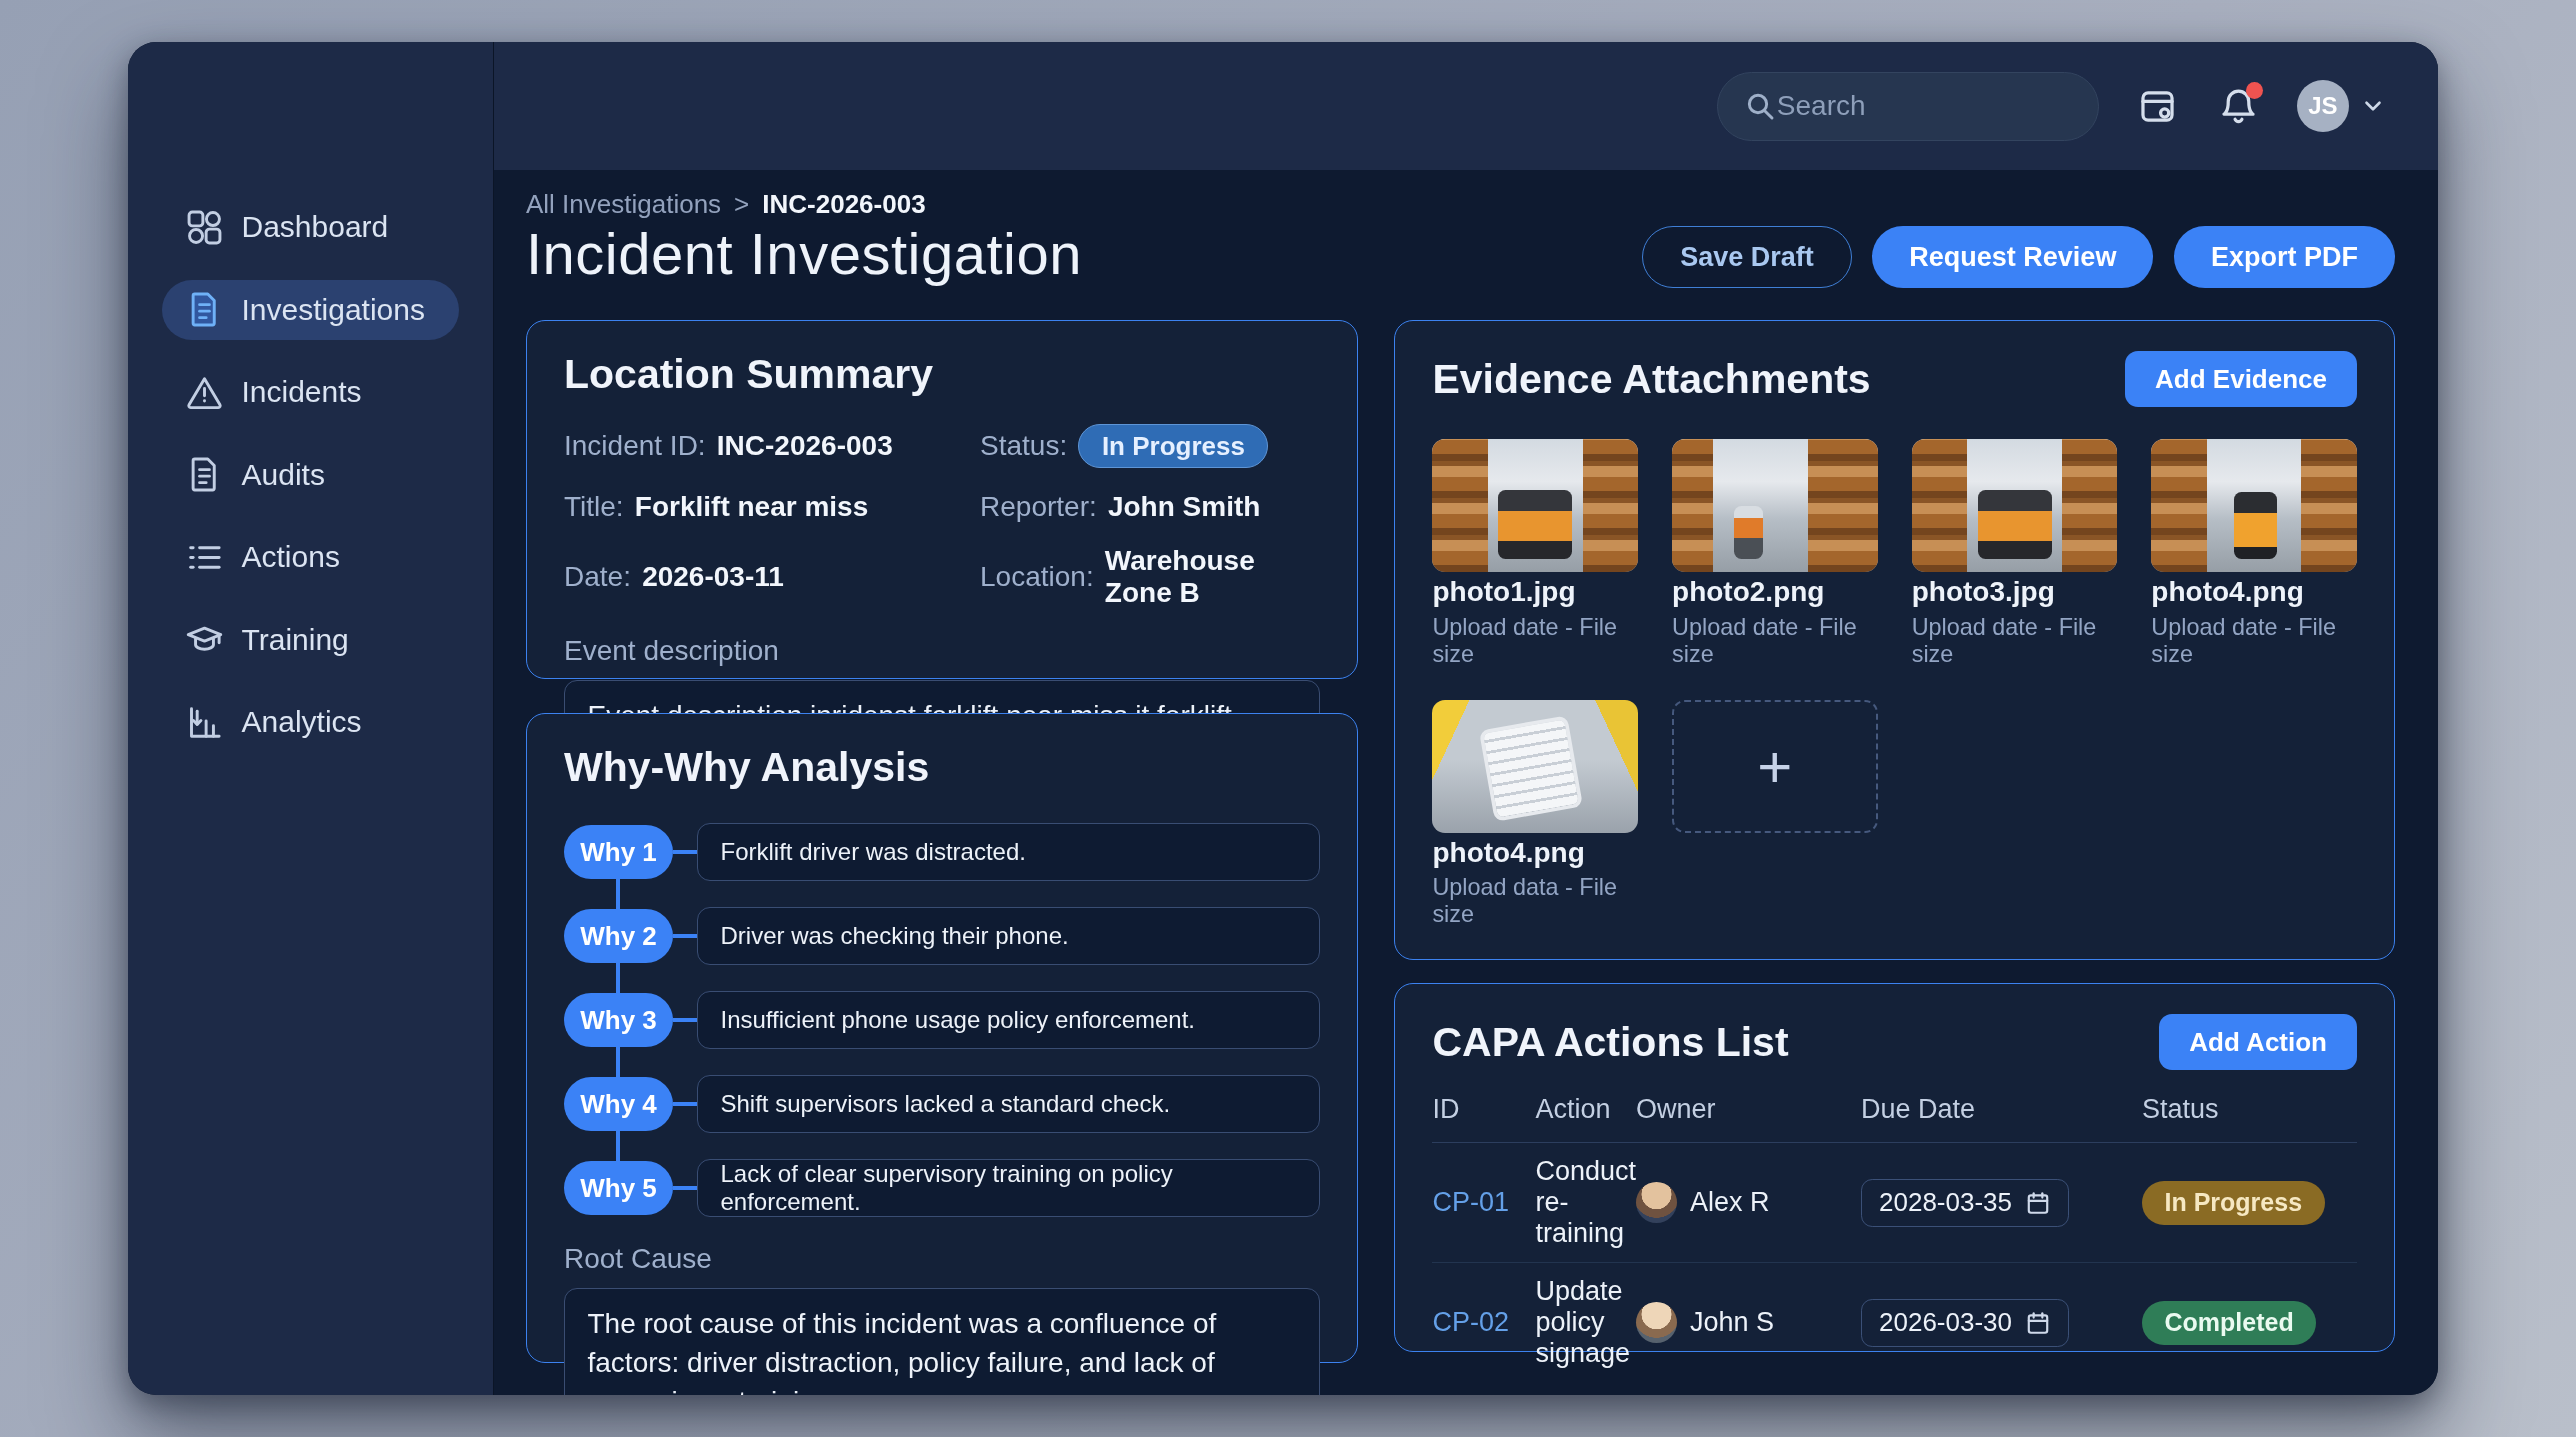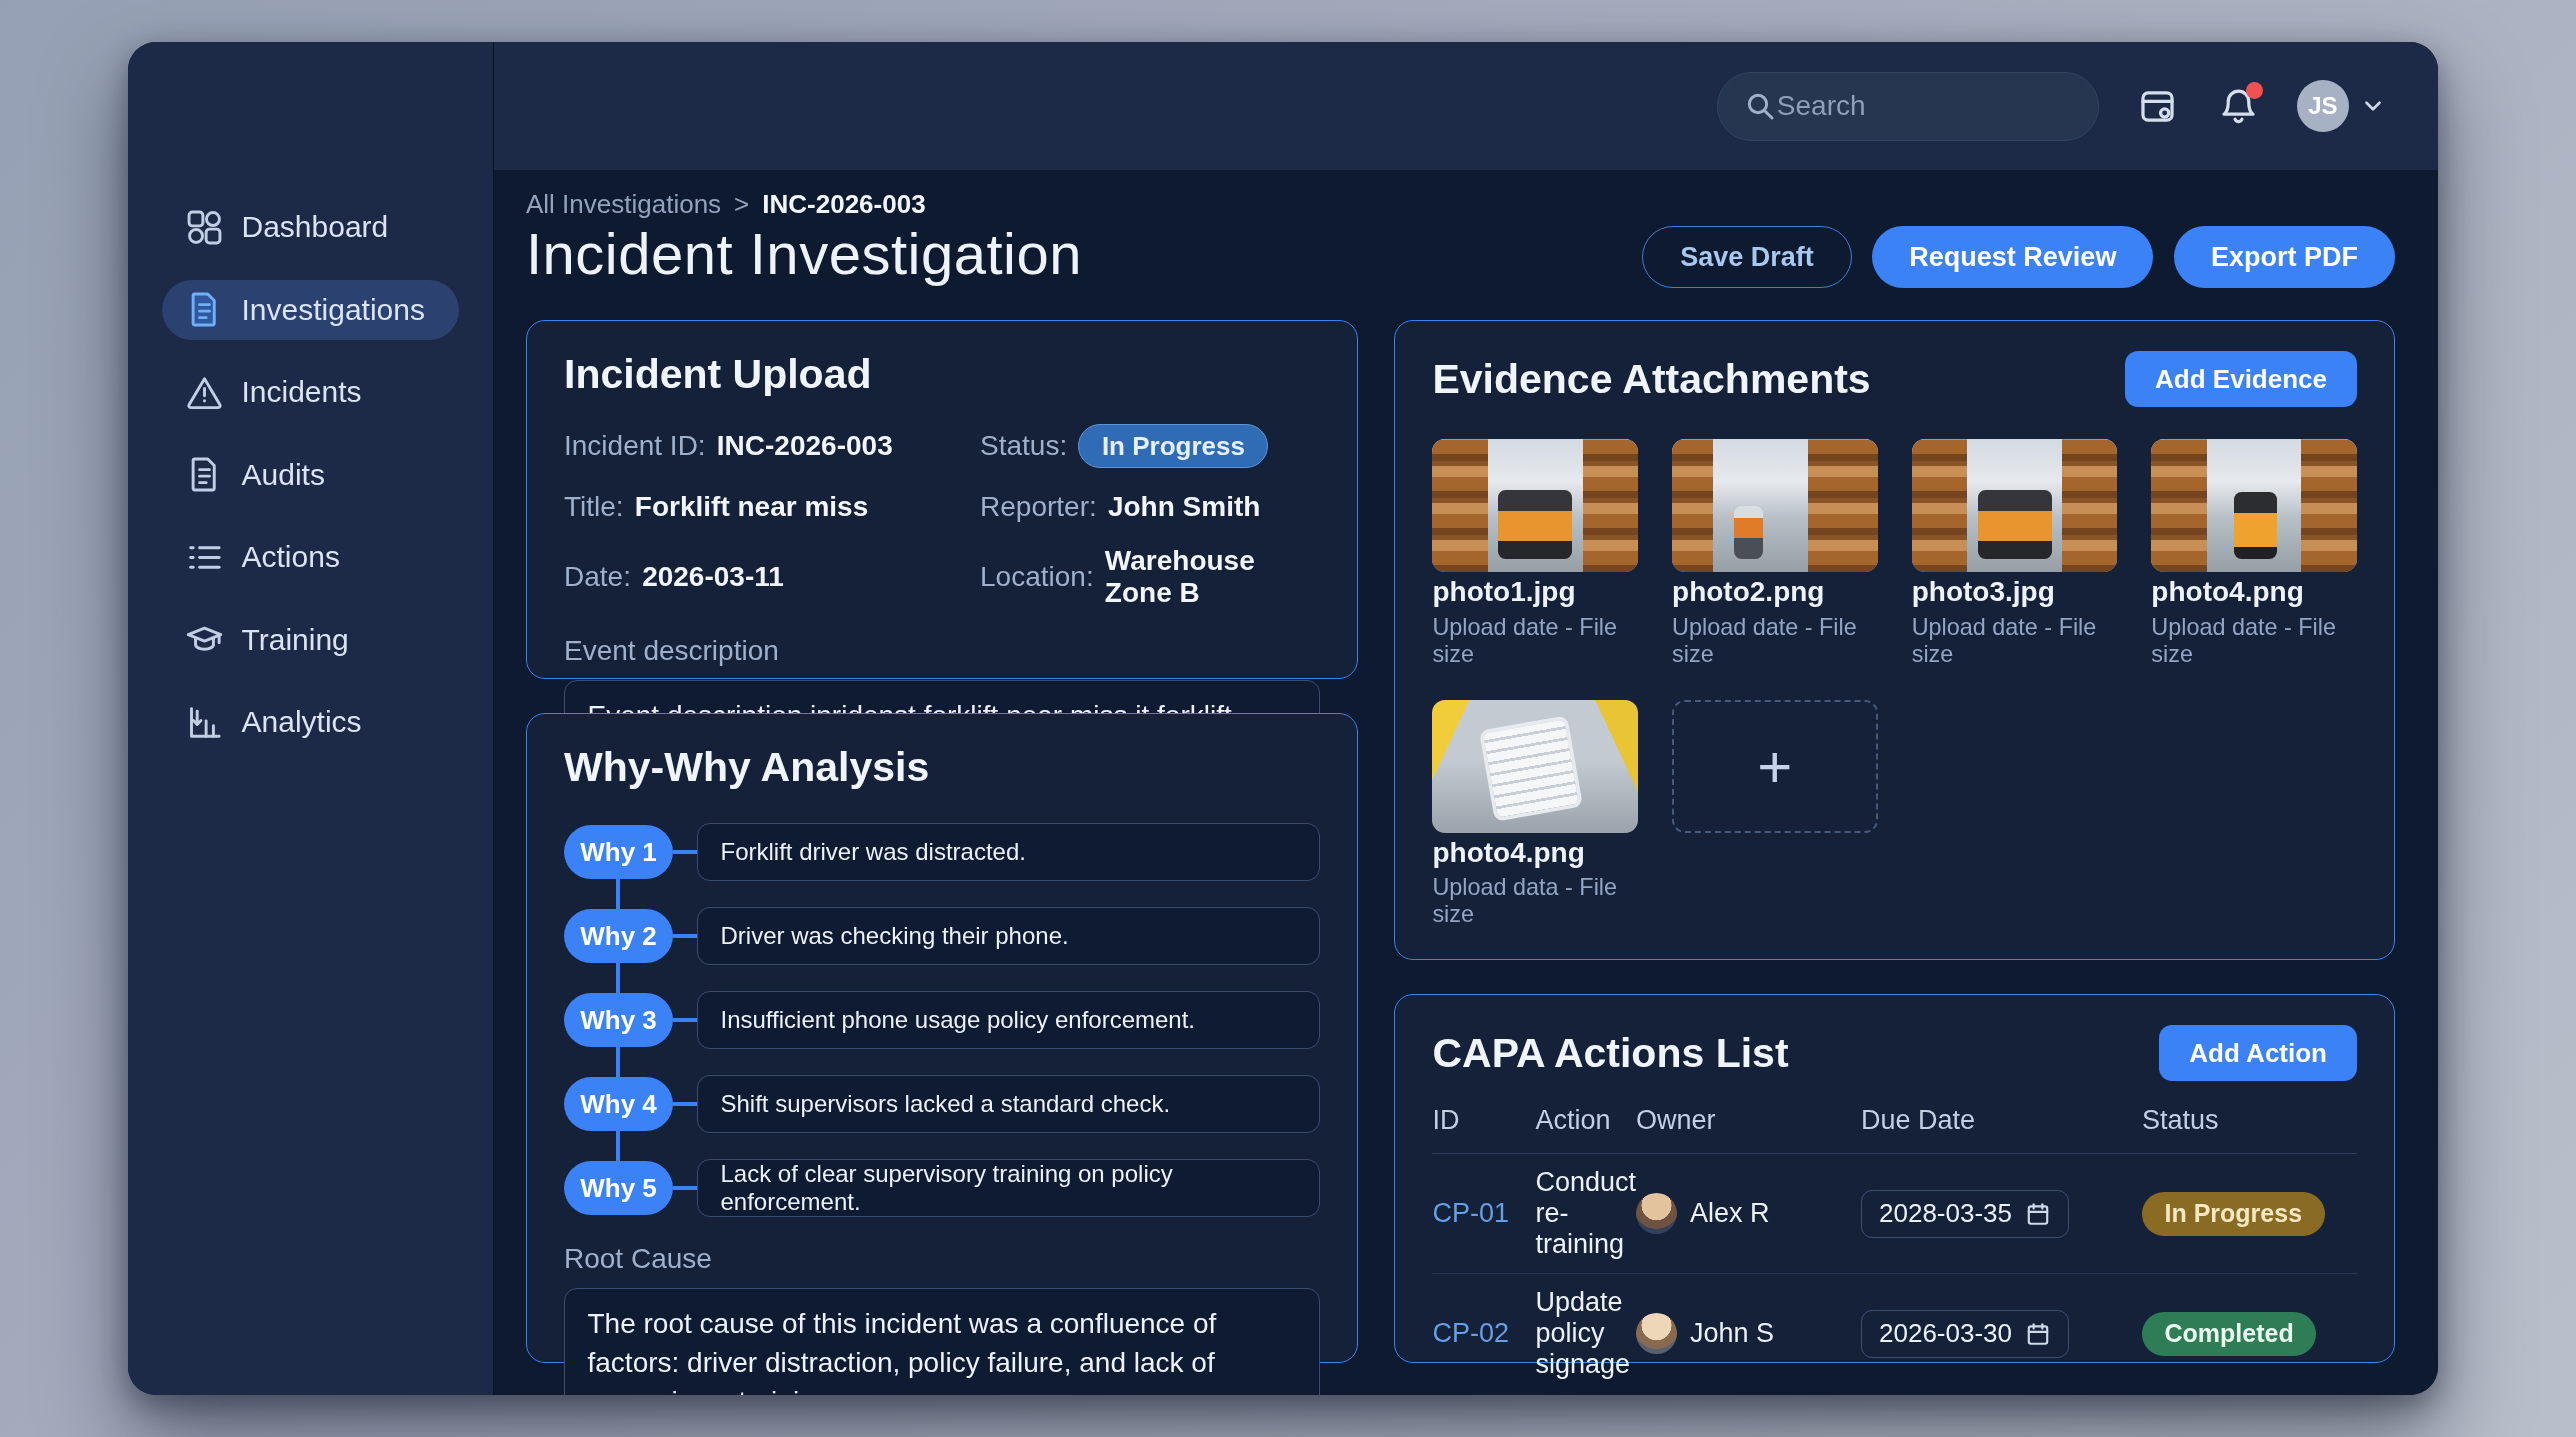--- a/index.html
+++ b/index.html
@@ -239,21 +239,21 @@
           <div class="btn primary">Request Review</div>
           <div class="btn primary">Export PDF</div>
         </div>
       </div>
 
       <div class="grid">
 
         <div style="display:flex;flex-direction:column;gap:34px;">
 
           <section class="card" style="height:359px;">
-            <h2>Incident Upload</h2>
+            <h2>Location Summary</h2>
             <div class="sum-fields">
               <div class="field">
                   <span>Incident ID:</span>
                   <b>INC-2026-003</b>
                 </div>
               <div class="field">
                   <span>Status:</span>
                   <span class="pill-status">In Progress</span>
                 </div>
               <div class="field">
@@ -305,21 +305,21 @@
                 <div class="chip">Why 5</div>
                   <div class="conn"></div>
                 <div class="why-box">Lack of clear supervisory training on policy enforcement.</div>
               </div>
             </div>
             <div class="lbl">Root Cause</div>
             <div class="inputbox rootbox" style="max-width:805px;">The root cause of this incident was a confluence of factors: driver distraction, policy failure, and lack of supervisory training.</div>
           </section>
         </div>
 
-        <div style="display:flex;flex-direction:column;gap:34px;">
+        <div style="display:flex;flex-direction:column;gap:23px;">
 
           <section class="card" style="height:640px;">
             <div class="card-head">
               <h2>Evidence Attachments</h2>
               <div class="btn primary small">Add Evidence</div>
             </div>
             <div class="ev-grid">
               <div>
                 <div class="thumb p1">
                     <span class="obj"></span>

